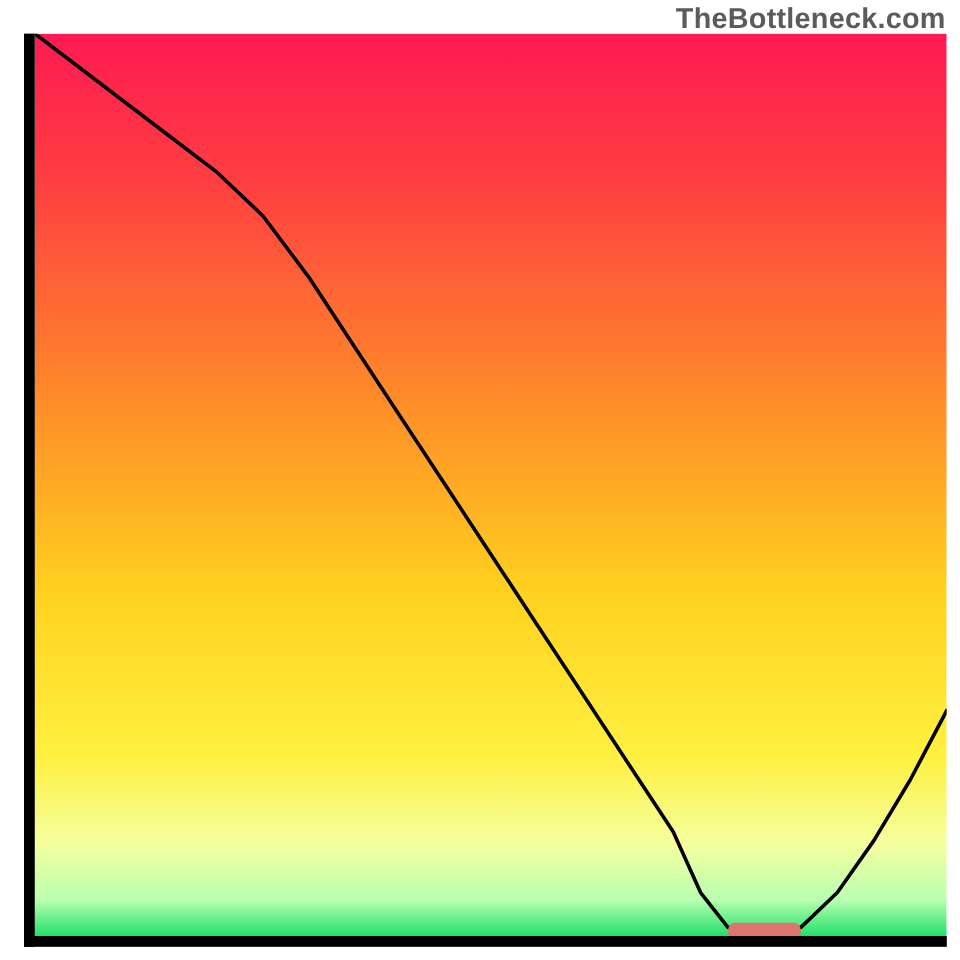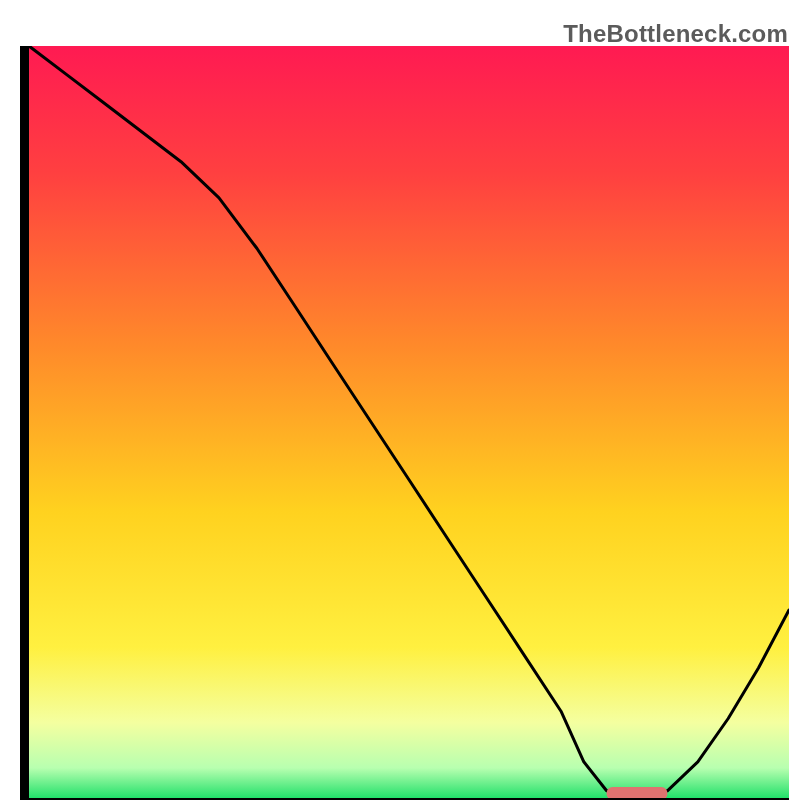--- a/index.html
+++ b/index.html
@@ -8,21 +8,20 @@
     width: 800px;
     height: 800px;
     background: #ffffff;
     font-family: Arial, Helvetica, sans-serif;
   }
   .frame {
     position: relative;
     width: 800px;
     height: 654px;
     box-sizing: border-box;
-    margin-top: 18px;
   }
   .watermark {
     position: absolute;
     top: 2px;
     right: 12px;
     font-size: 24px;
     font-weight: bold;
     color: #5b5b5b;
     letter-spacing: 0.2px;
   }

